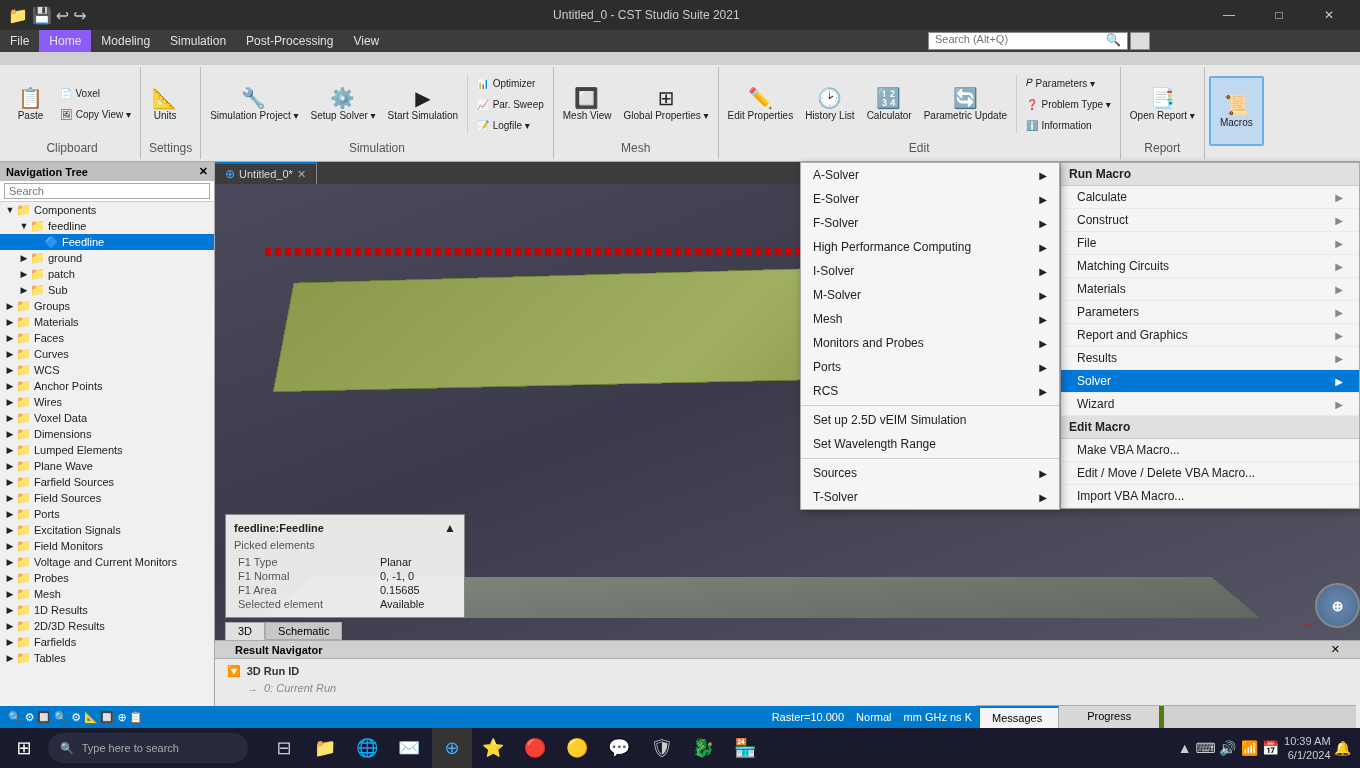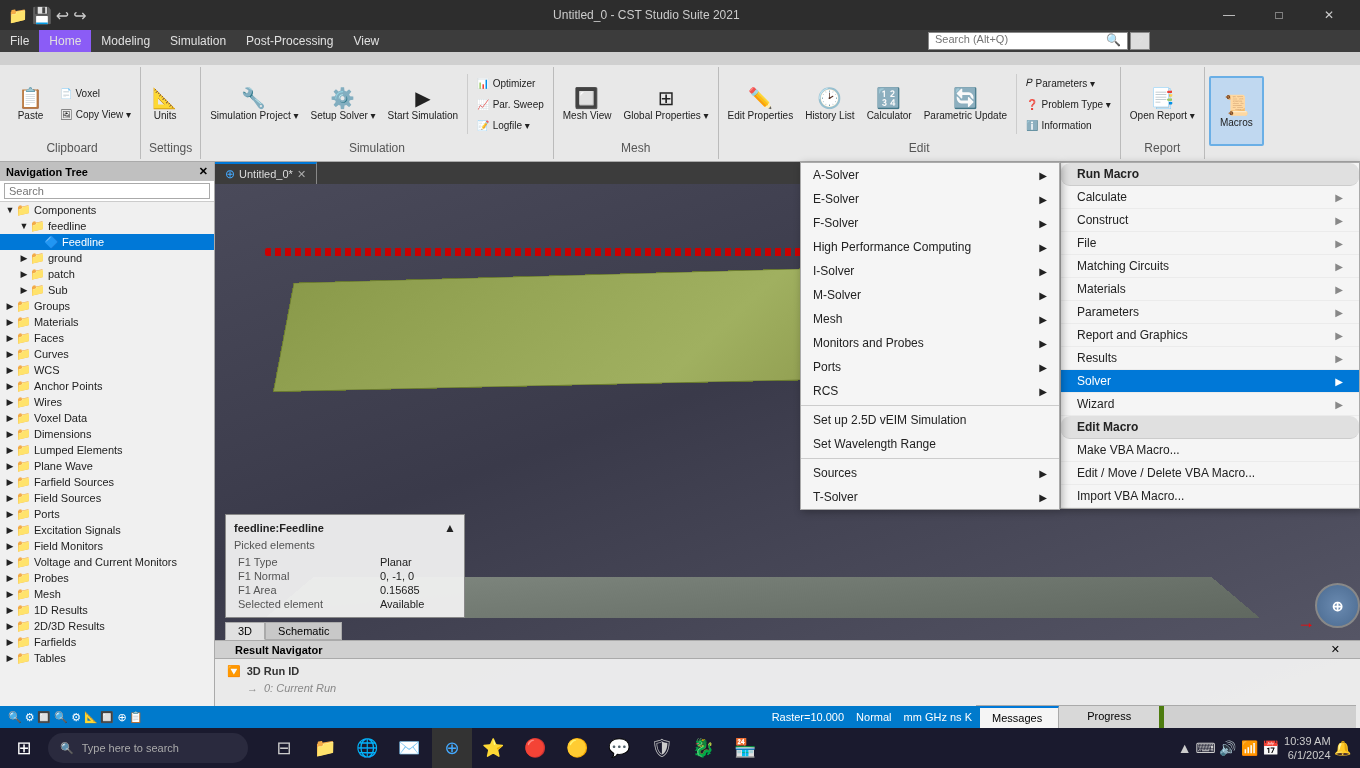--- a/index.html
+++ b/index.html
@@ -225,25 +225,24 @@
       right: 0;
       width: 320px;
       background: #f5f5f5;
       border: 1px solid #aaa;
       box-shadow: 2px 2px 8px rgba(0,0,0,0.3);
       z-index: 1000;
       font-size: 12px;
     }
     .macro-section-header {
       background: #e0e0e0;
-      padding: 4px 16px;
+      padding: 4px 8px;
       font-weight: bold;
       color: #222;
       border-bottom: 1px solid #ccc;
-      border-radius: 9px;
     }
     .macro-item {
       padding: 4px 16px;
       cursor: pointer;
       color: #222;
       display: flex;
       align-items: center;
       justify-content: space-between;
       border-bottom: 1px solid #ebebeb;
     }

